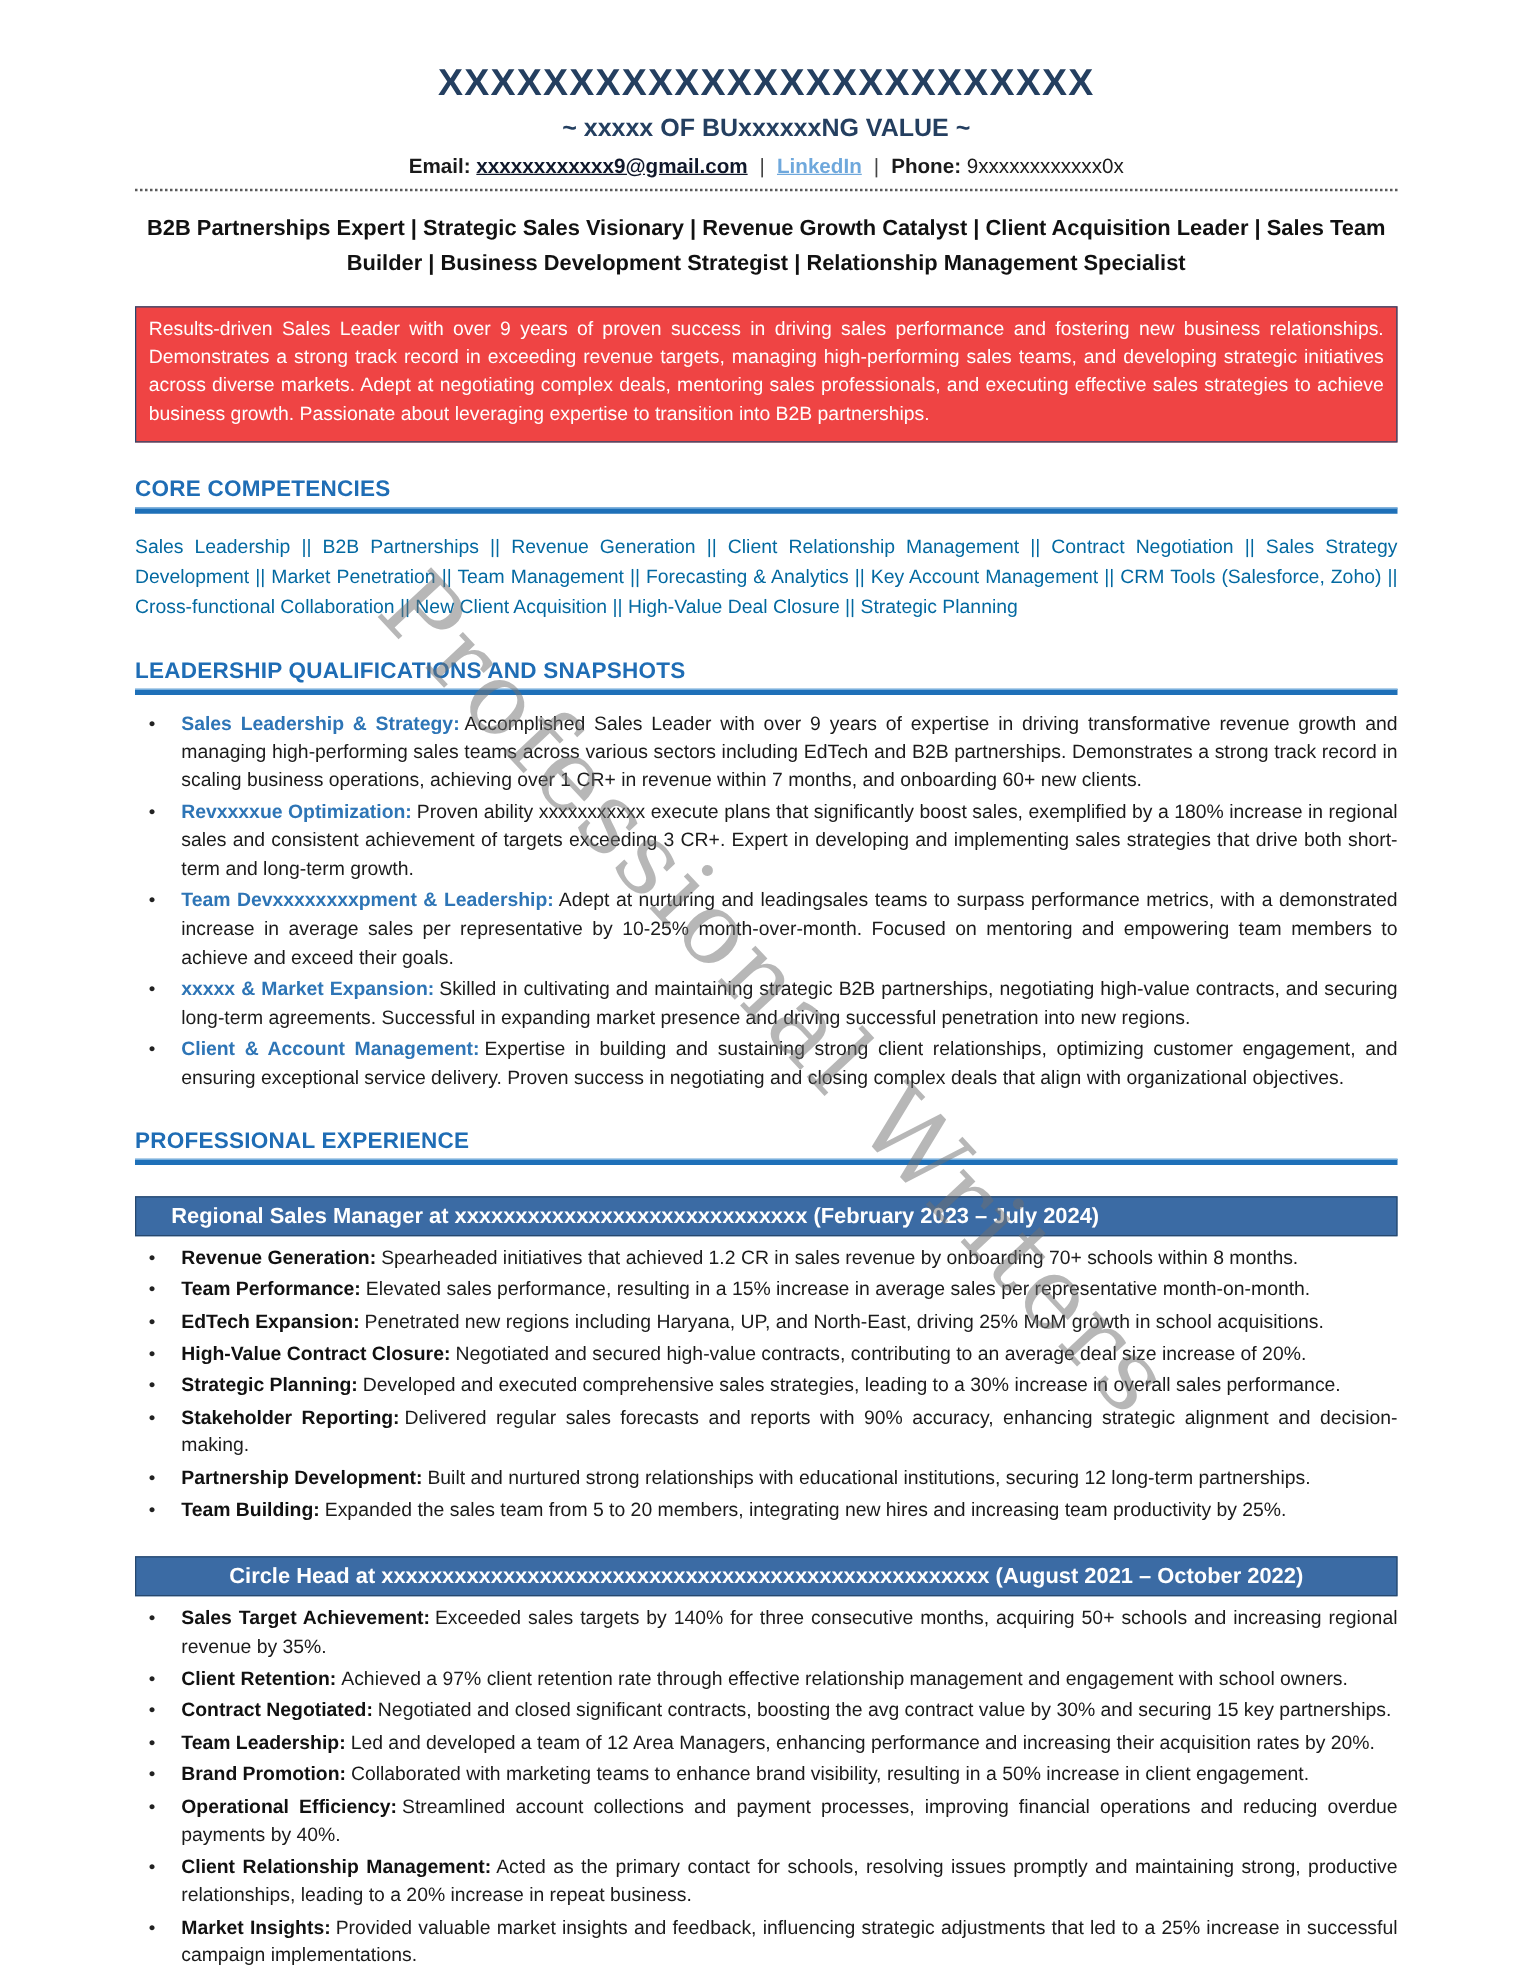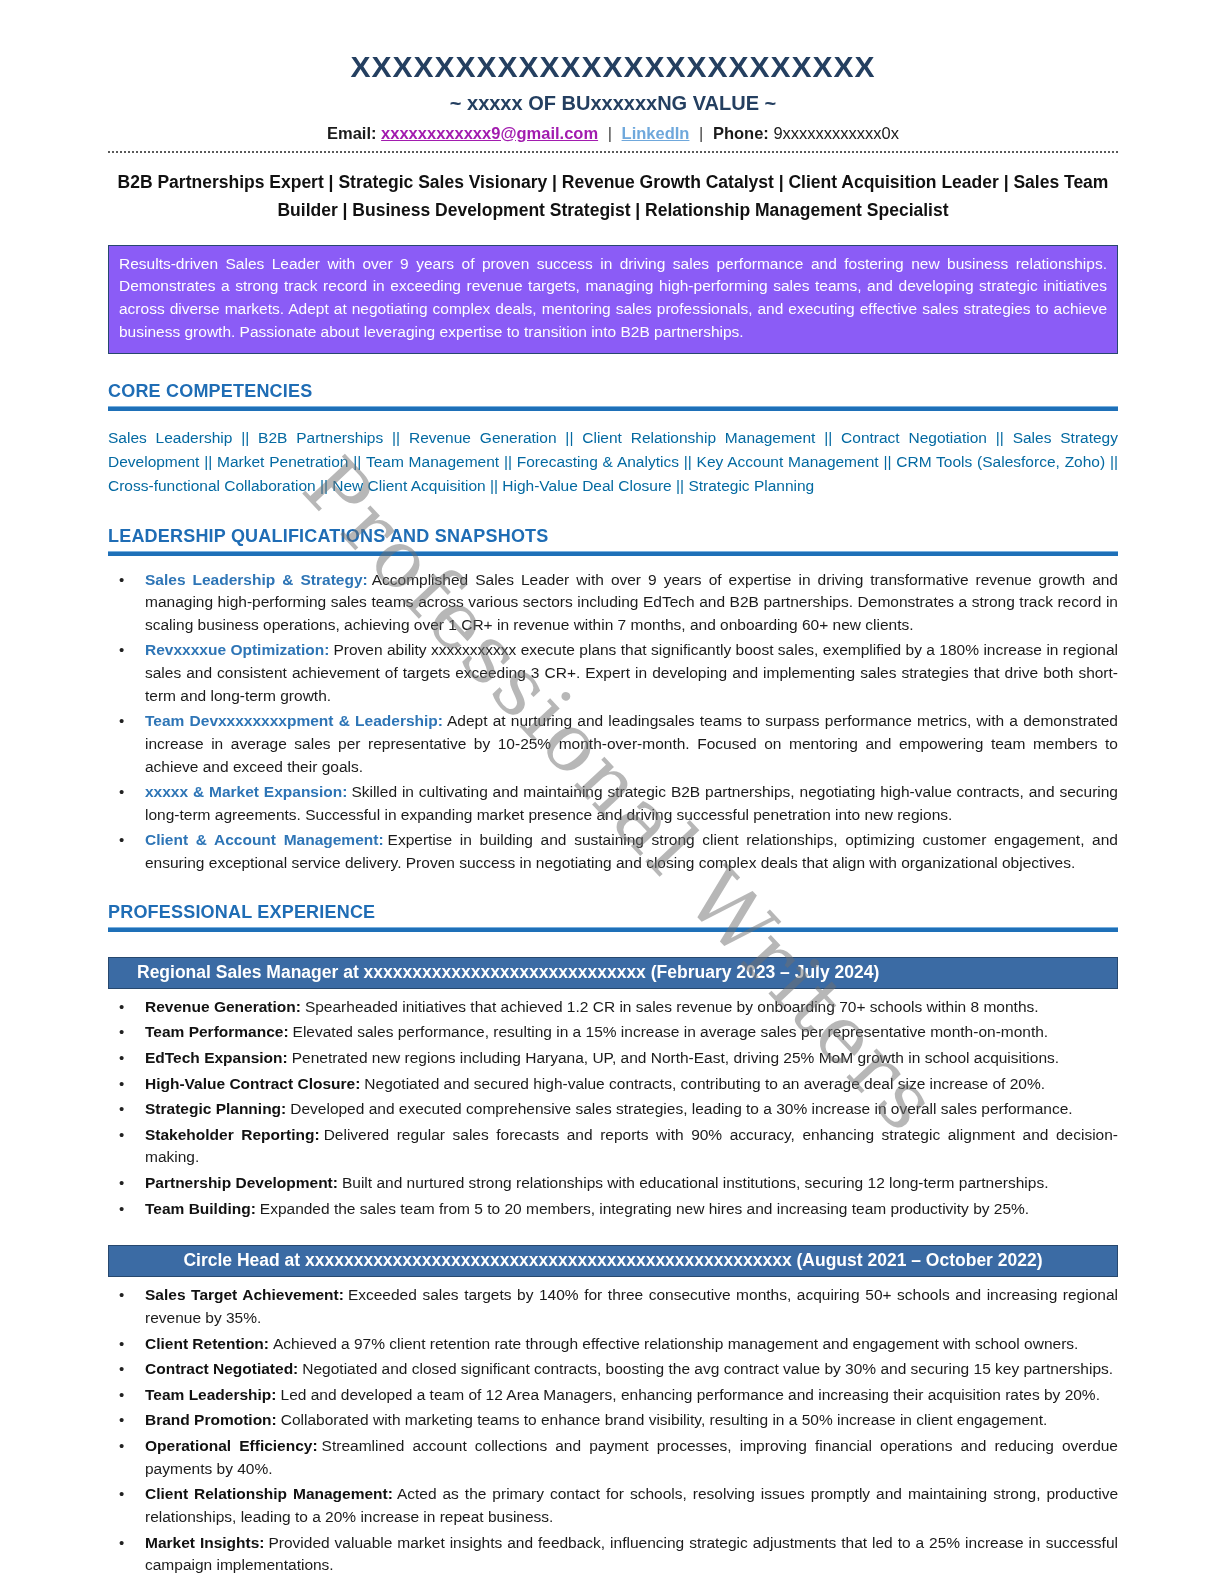--- a/index.html
+++ b/index.html
@@ -18,30 +18,30 @@
   .tagline {
     text-align:center; font-size:20px; font-weight:700;
     color:#243f60; margin-top:7px;
   }
   .contact-row {
     text-align:center; font-size:16.5px; margin-top:9px; padding-bottom:8px;
     border-bottom:2px dotted #5a5a5a; color:#1b1b1b;
   }
   .contact-row .lbl { font-weight:700; }
   .sep { color:#444; padding:0 5px; }
-  a.email-link { color:#a21caf; font-weight:700; text-decoration:underline; }
+  a.email-link { color:#0f172a; font-weight:700; text-decoration:underline; }
   a.linkedin-link { color:#6fa8dc; font-weight:700; text-decoration:underline; }
   .headline {
     text-align:center; font-size:17.5px; font-weight:700;
     line-height:1.6; margin-top:15px; color:#111;
   }
 
   
   .summary-box {
-    margin-top:21px; background:#8b5cf6; border:1px solid #27486e;
+    margin-top:21px; background:#ef4444; border:1px solid #27486e;
     color:#ffffff; font-size:15.5px; line-height:1.47;
     padding:7px 10px 9px 10px; text-align:justify;
   }
 
   
   .section { margin-top:27px; }
   .section-title {
     color:#1f6db5; font-size:18px; font-weight:700; letter-spacing:0.2px;
   }
   .section-rule {

